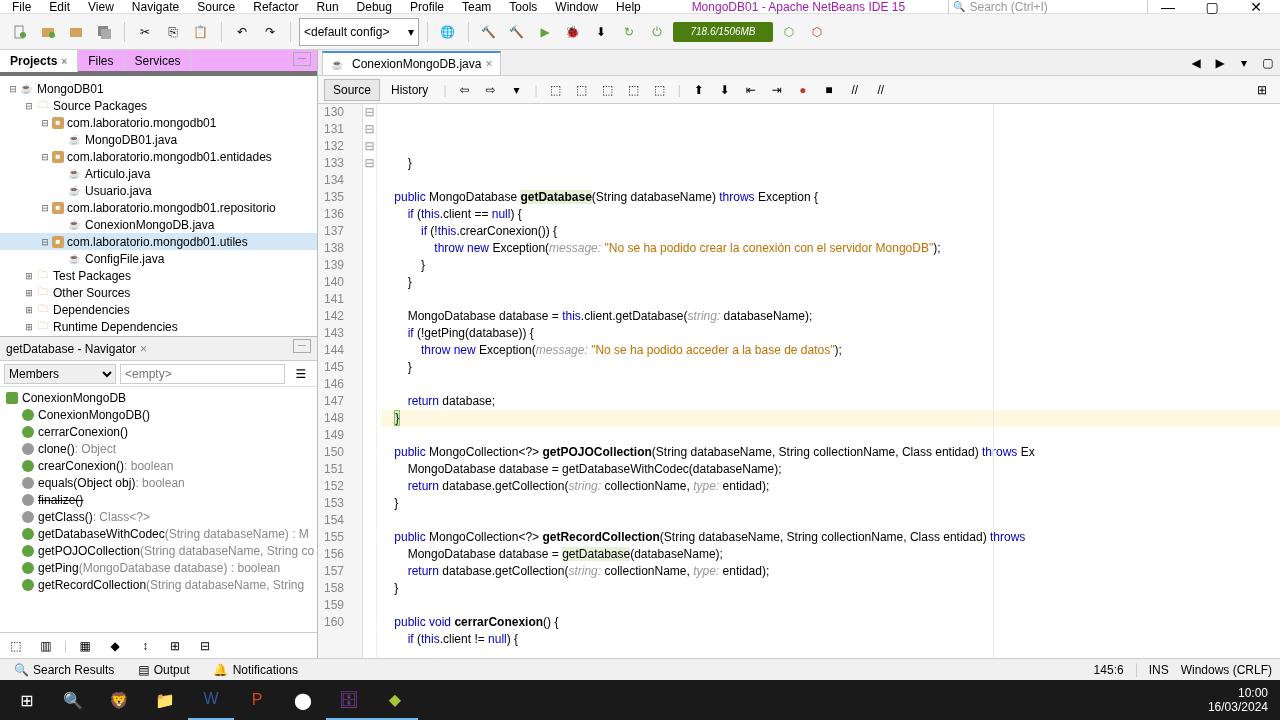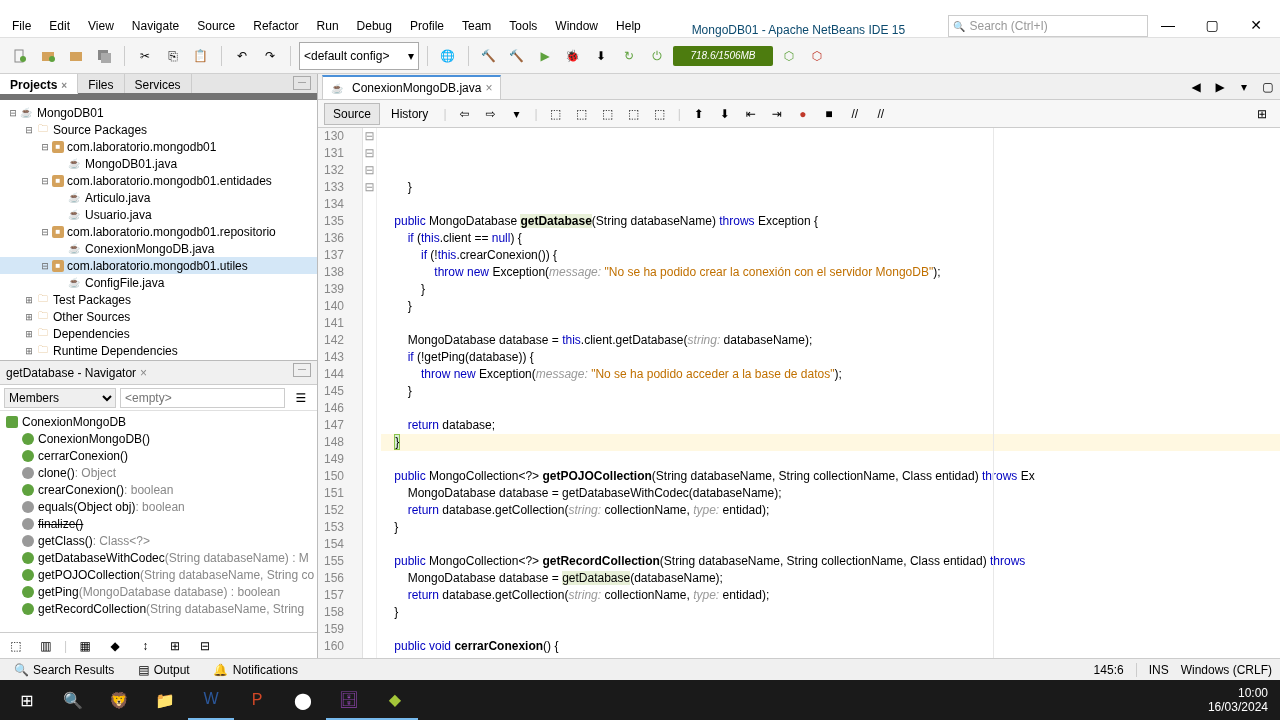--- a/index.html
+++ b/index.html
@@ -1,32 +1,32 @@
 <!DOCTYPE html>
 <html><head>
 <meta charset="utf-8">
 <style>
 * { margin: 0; padding: 0; box-sizing: border-box; font-family: "Segoe UI", Tahoma, sans-serif; font-size: 12px; }
 body { width: 1280px; height: 720px; background: #f0f0f0; overflow: hidden; display: flex; flex-direction: column; }
-.titlebar { height: 38px; background: #fff; display: flex; align-items: flex-end; padding: 0 4px; border-bottom: 1px solid #e0e0e0; }
+.titlebar { height: 14px; background: #fff; display: flex; align-items: center; padding: 0 4px; border-bottom: 1px solid #e0e0e0; }
 .menu-items { display: flex; gap: 2px; }
 .menu-item { padding: 4px 8px; cursor: default; }
-.title-text { flex: 1; text-align: center; color: #0c4a6e; }
+.title-text { flex: 1; text-align: center; color: #a21caf; }
 .window-controls { display: flex; gap: 4px; }
 .win-btn { width: 40px; height: 24px; display: flex; align-items: center; justify-content: center; font-size: 14px; }
 .search-box { width: 200px; height: 22px; border: 1px solid #ccc; padding: 0 4px; display: flex; align-items: center; color: #999; }
 .search-box::before { content: "🔍"; margin-right: 4px; font-size: 10px; }
 .toolbar { height: 36px; background: #f5f5f5; display: flex; align-items: center; padding: 0 8px; gap: 4px; border-bottom: 1px solid #d0d0d0; }
 .tb-btn { width: 24px; height: 24px; display: flex; align-items: center; justify-content: center; border-radius: 2px; }
 .tb-sep { width: 1px; height: 20px; background: #ccc; margin: 0 4px; }
 .config-select { width: 120px; height: 28px; border: 1px solid #aaa; background: #fff; padding: 0 4px; display: flex; align-items: center; justify-content: space-between; }
 .memory-bar { width: 100px; height: 20px; background: #4d7c0f; color: #fff; display: flex; align-items: center; justify-content: center; font-size: 10px; border-radius: 2px; font-style: italic; }
 .main-area { flex: 1; display: flex; overflow: hidden; }
 .left-panel { width: 318px; display: flex; flex-direction: column; border-right: 1px solid #bbb; background: #fff; }
-.panel-tabs { height: 26px; display: flex; background: #e5e5e5; border-bottom: 7px solid #737373; }
+.panel-tabs { height: 26px; display: flex; background: #f0abfc; border-bottom: 5px solid #737373; }
 .panel-tab { padding: 4px 10px; cursor: default; border-right: 1px solid #ccc; }
 .panel-tab.active { background: #fff; font-weight: bold; border-bottom: 1px solid #fff; margin-bottom: -1px; }
 .tab-close { margin-left: 4px; color: #888; font-size: 10px; }
 .tree { flex: 0 0 260px; overflow: auto; padding: 4px 0; background: #fff; }
 .tree-row { display: flex; align-items: center; height: 17px; padding-left: 4px; white-space: nowrap; }
 .tree-row.selected { background: #d4e7f7; }
 .tw { display: inline-block; width: 14px; text-align: center; color: #666; font-size: 9px; }
 .ico { width: 14px; height: 14px; margin-right: 3px; display: inline-flex; align-items: center; justify-content: center; font-size: 10px; }
 .ico-proj { color: #8b6f3e; }
 .ico-pkg { background: #d4a25c; border-radius: 2px; color: #fff; width: 12px; height: 12px; font-size: 8px; }

